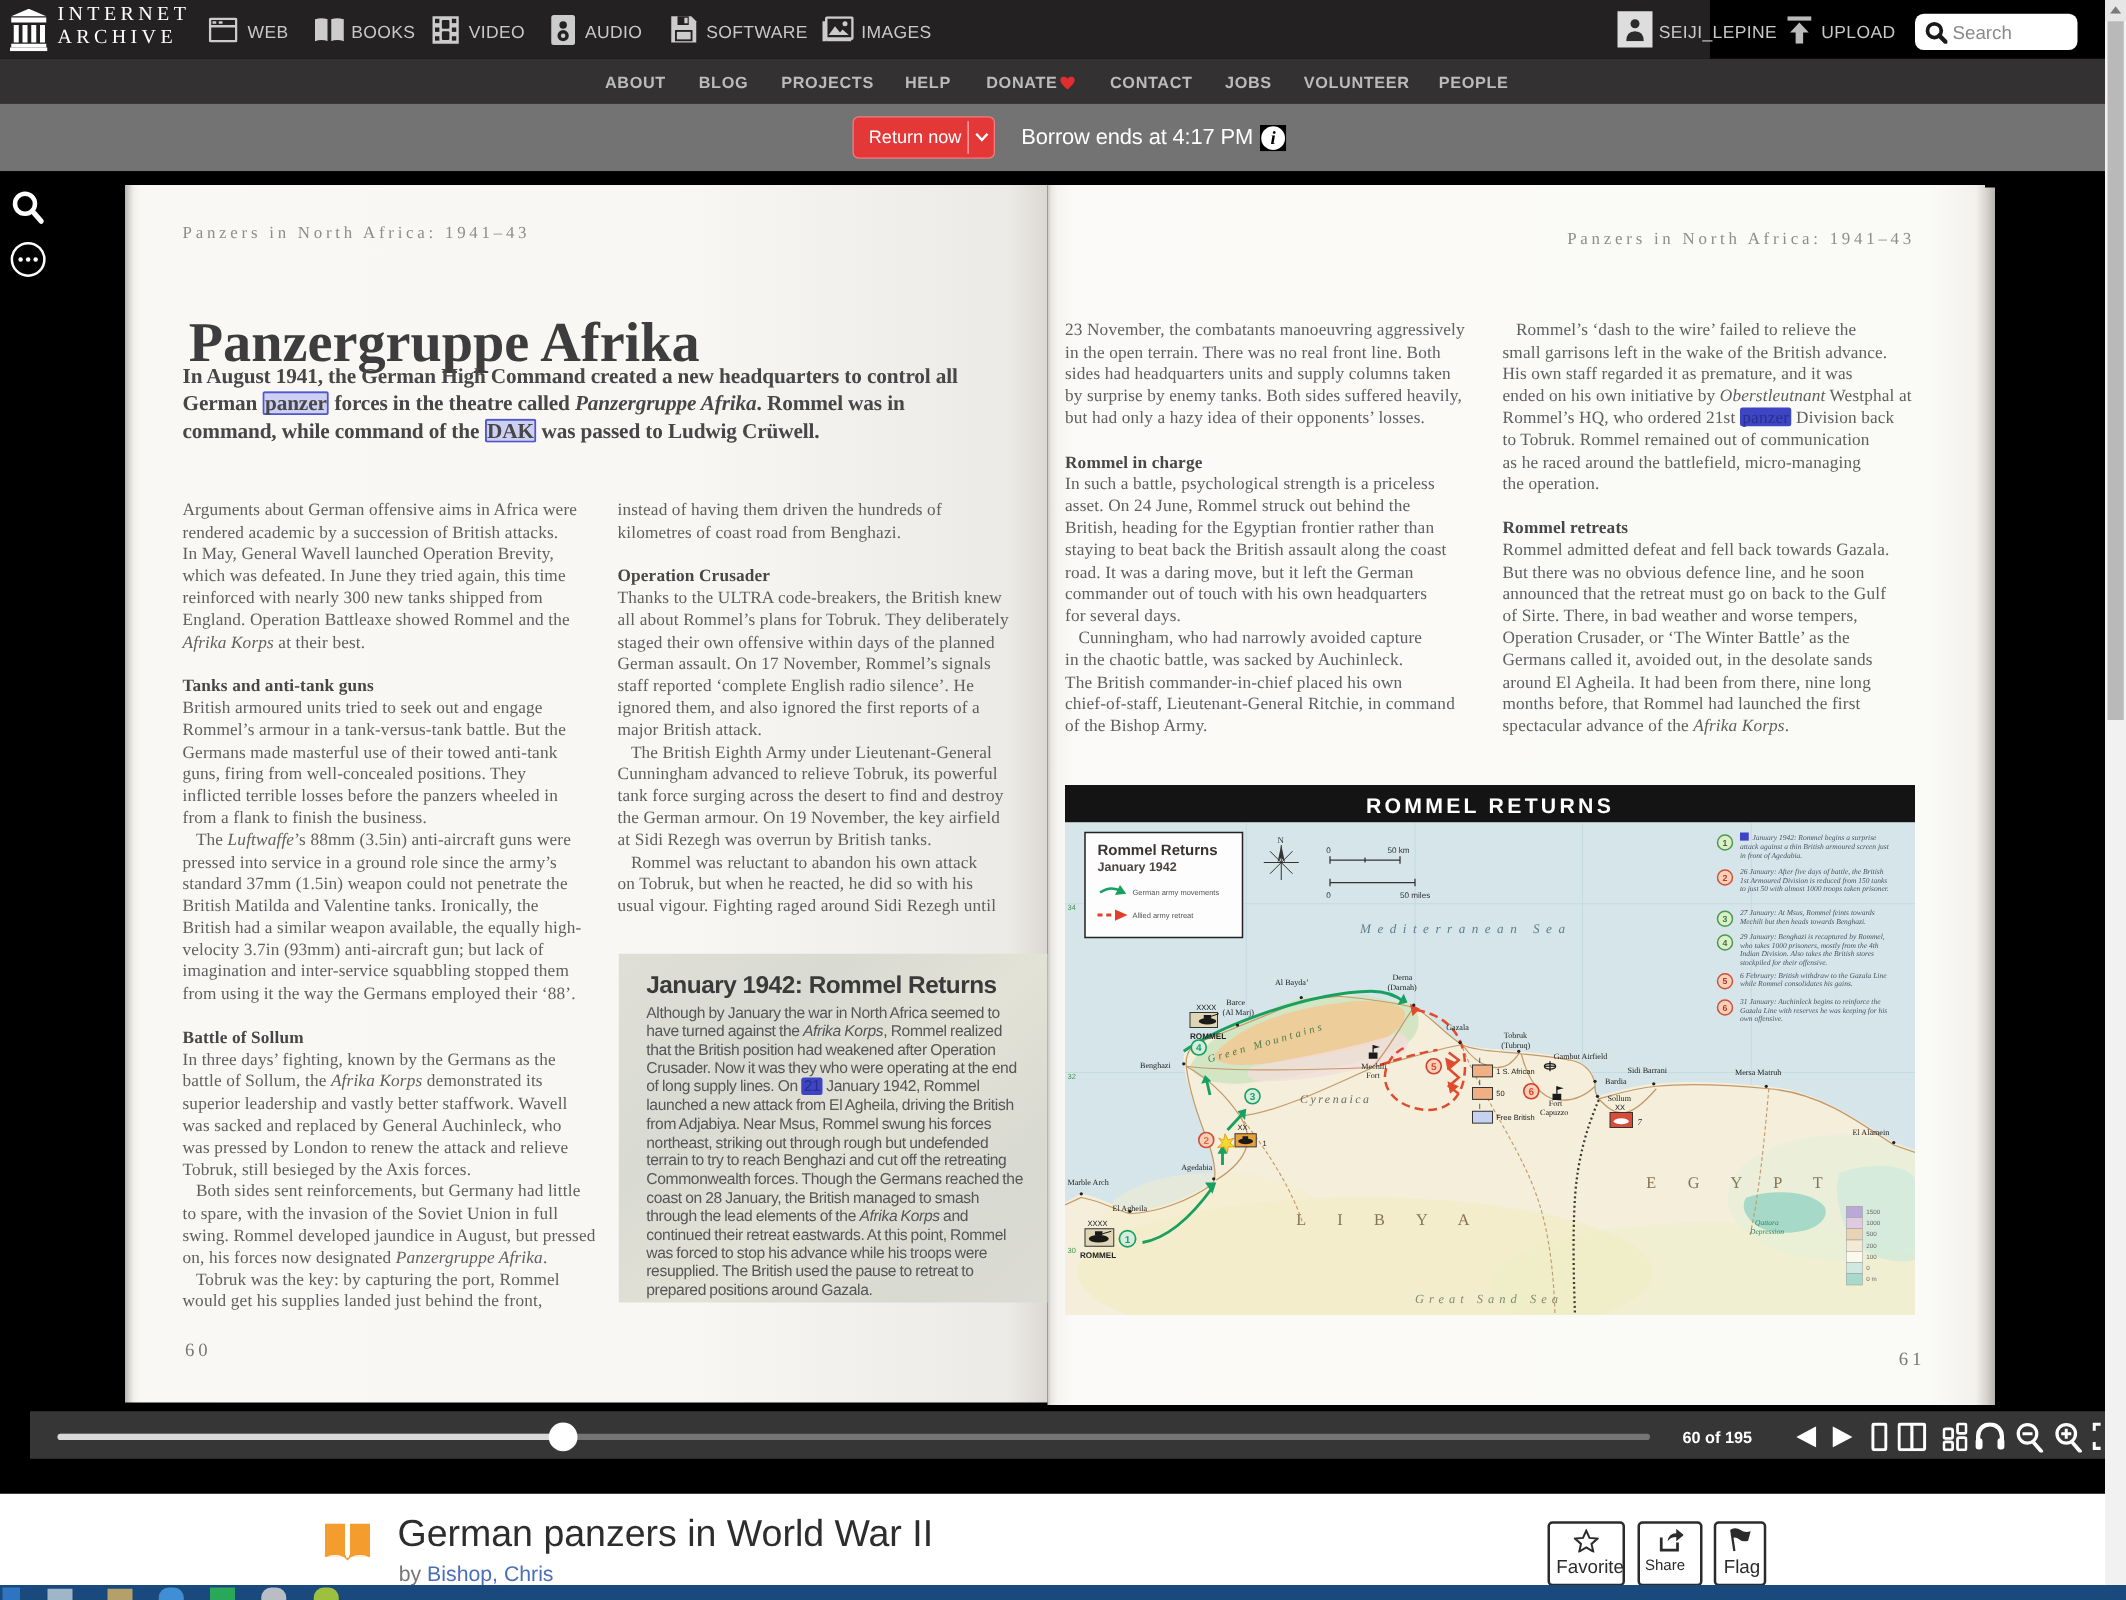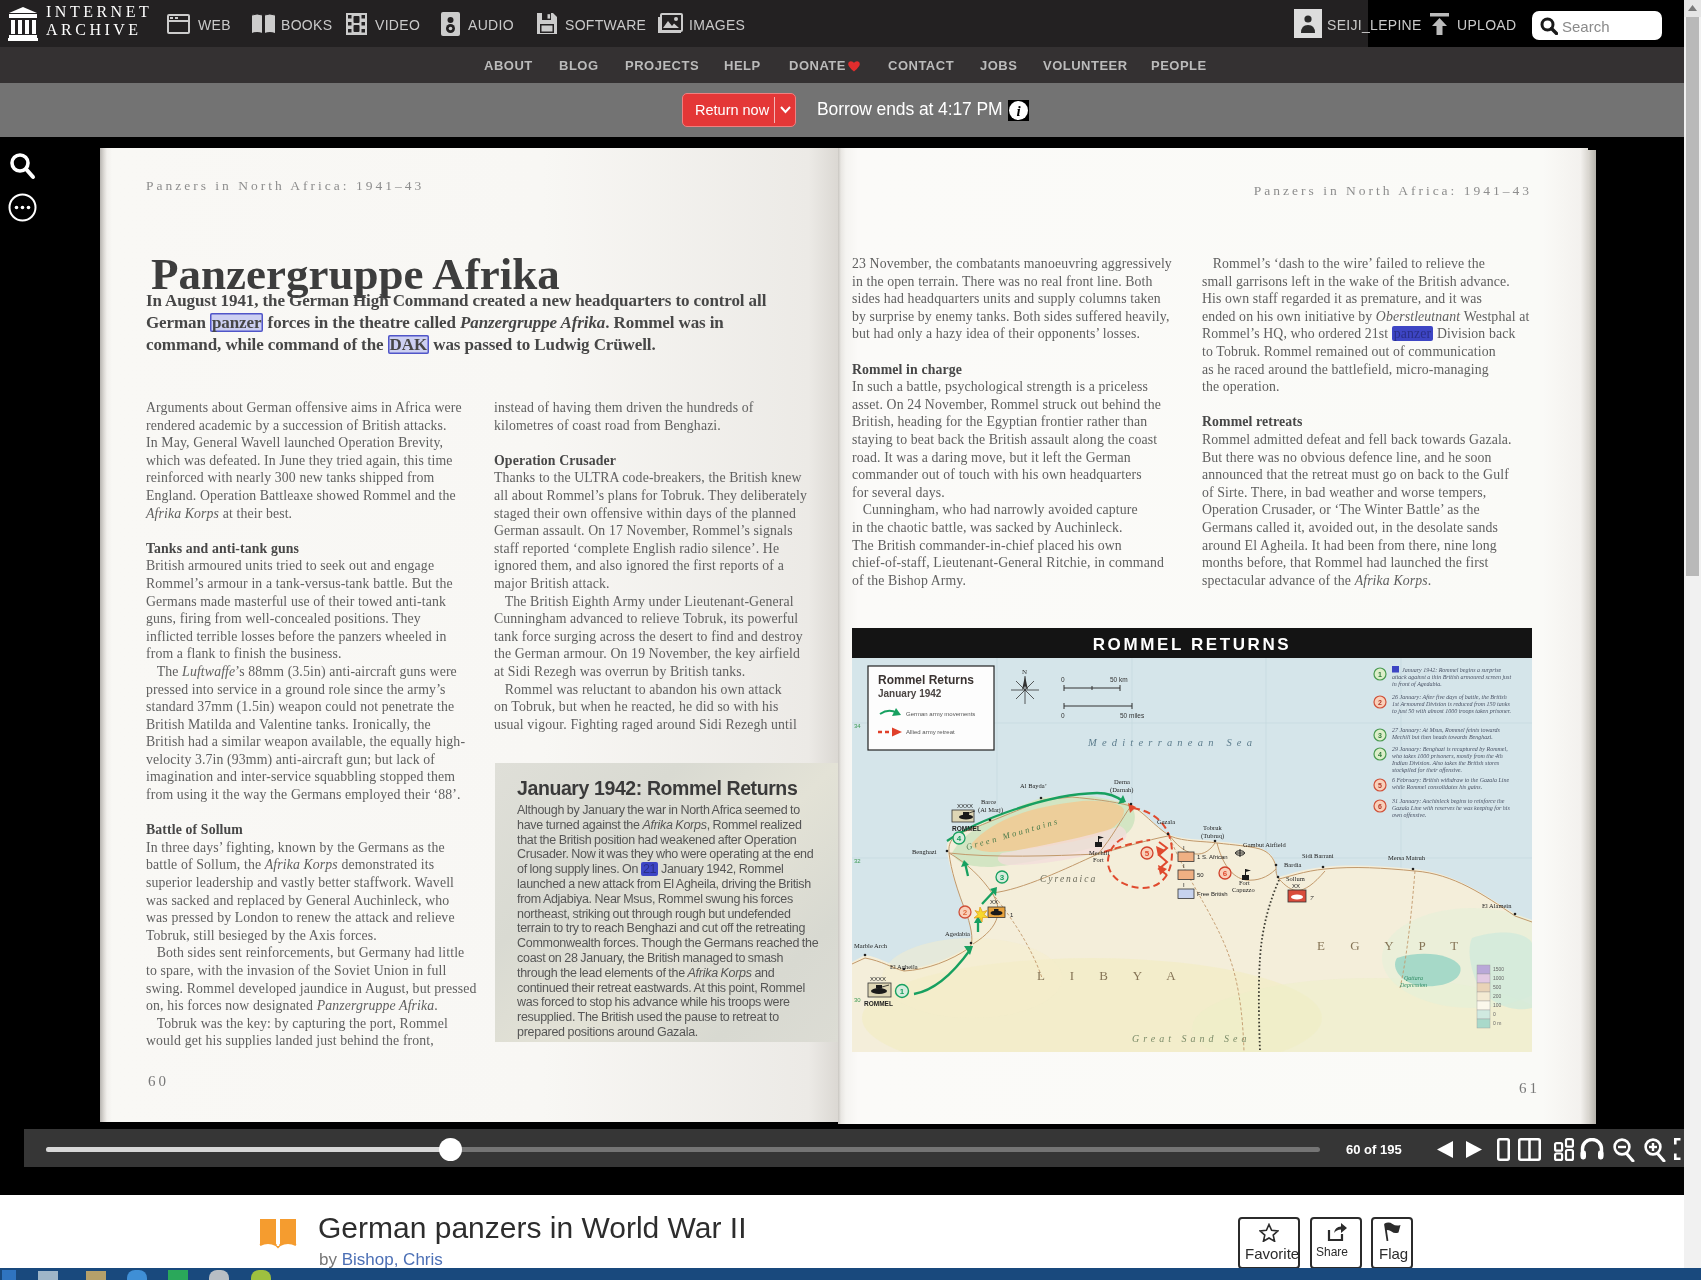--- a/index.html
+++ b/index.html
@@ -259,21 +259,21 @@
   <div class="abs serif" style="right:56px;top:35px;font-size:13.5px;letter-spacing:3px;color:#8d8d8d">Panzers in North Africa: 1941–43</div>
   <div class="col" id="R1" style="left:14px;top:107px;width:330px">
     <div class="ln">23 November, the combatants manoeuvring aggressively</div>
     <div class="ln">in the open terrain. There was no real front line. Both</div>
     <div class="ln">sides had headquarters units and supply columns taken</div>
     <div class="ln">by surprise by enemy tanks. Both sides suffered heavily,</div>
     <div class="ln">but had only a hazy idea of their opponents’ losses.</div>
     <div class="ln">&nbsp;</div>
     <div class="ln bold">Rommel in charge</div>
     <div class="ln">In such a battle, psychological strength is a priceless</div>
-    <div class="ln">asset. On 24 November, Rommel struck out behind the</div>
+    <div class="ln">asset. On 24 June, Rommel struck out behind the</div>
     <div class="ln">British, heading for the Egyptian frontier rather than</div>
     <div class="ln">staying to beat back the British assault along the coast</div>
     <div class="ln">road. It was a daring move, but it left the German</div>
     <div class="ln">commander out of touch with his own headquarters</div>
     <div class="ln">for several days.</div>
     <div class="ln">&nbsp;&nbsp;&nbsp;Cunningham, who had narrowly avoided capture</div>
     <div class="ln">in the chaotic battle, was sacked by Auchinleck.</div>
     <div class="ln">The British commander-in-chief placed his own</div>
     <div class="ln">chief-of-staff, Lieutenant-General Ritchie, in command</div>
     <div class="ln">of the Bishop Army.</div>

